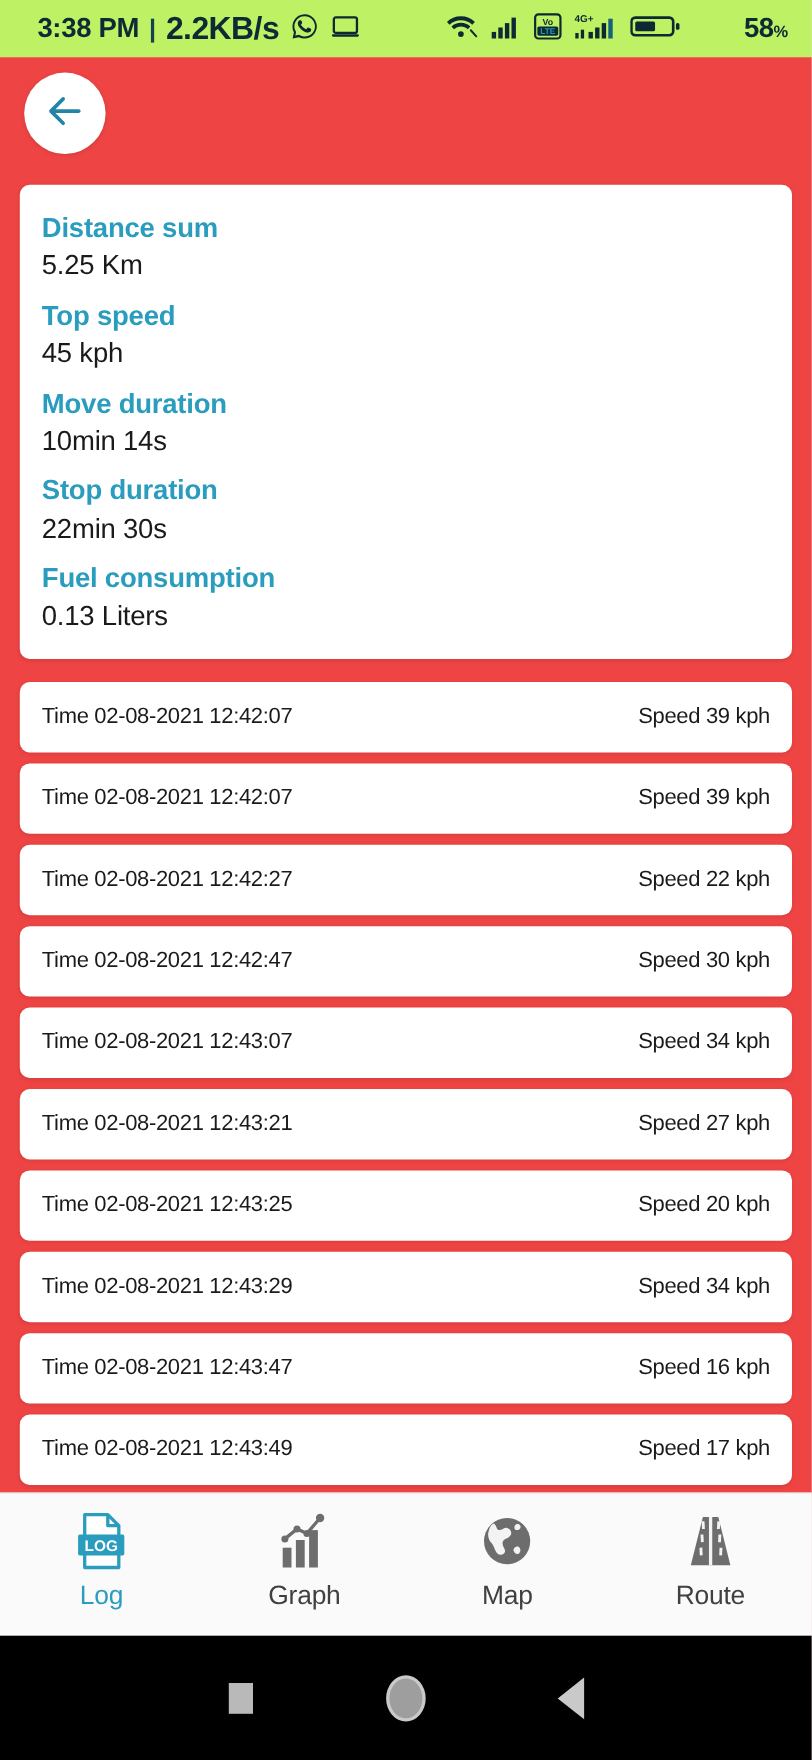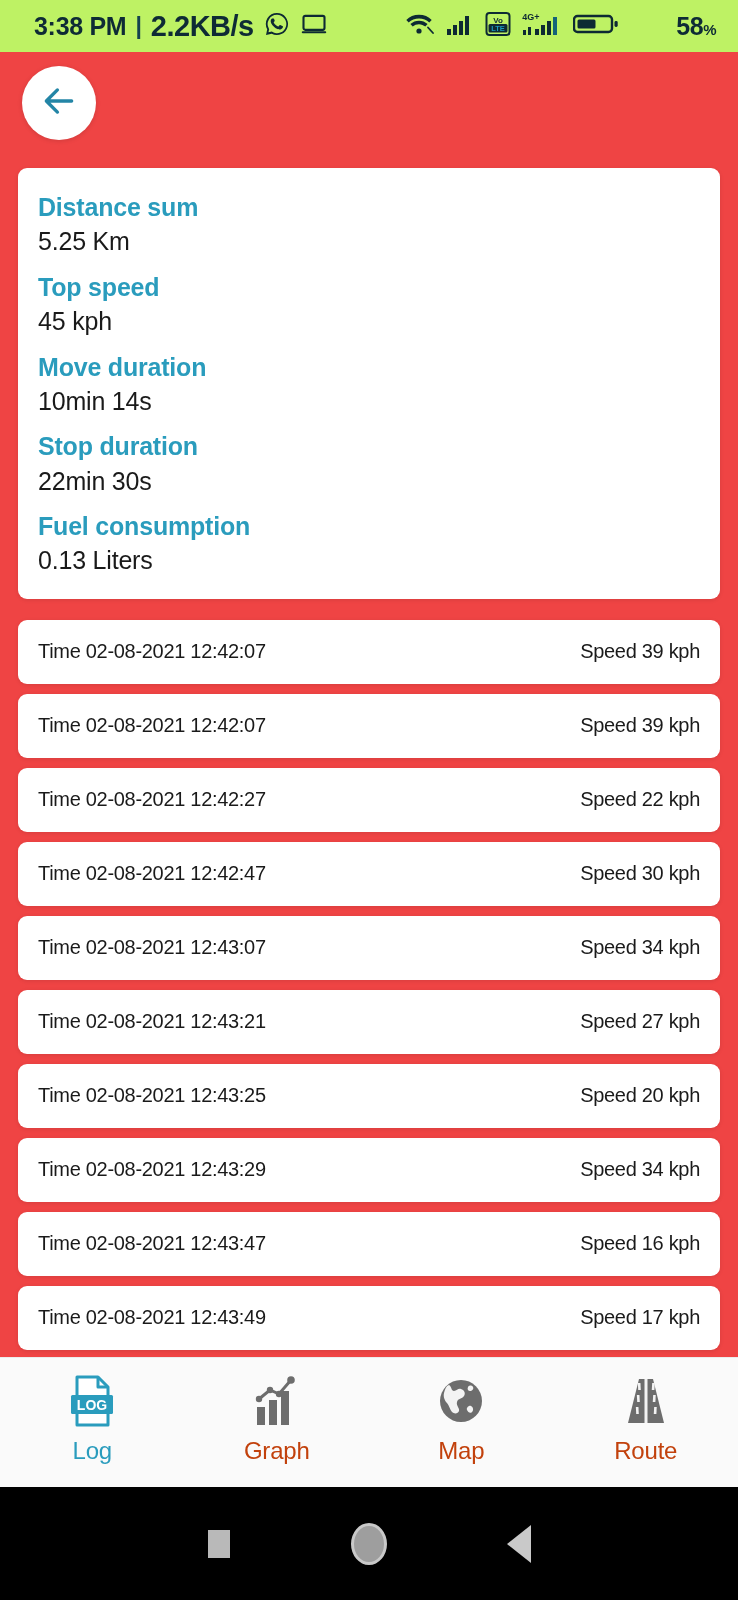--- a/index.html
+++ b/index.html
@@ -162,21 +162,21 @@
     cursor: pointer;
   }
   .nav-icon {
     height: 58px;
     display: flex;
     align-items: center;
     justify-content: center;
   }
   .nav-label {
     font-size: 24px;
-    color: #c2410c;
+    color: #404040;
     letter-spacing: -0.2px;
   }
   .nav-item.active .nav-label { color: #2a9cbd; }
 
   
   .system-nav {
     position: absolute;
     left: 0;
     right: 0;
     bottom: 0;

